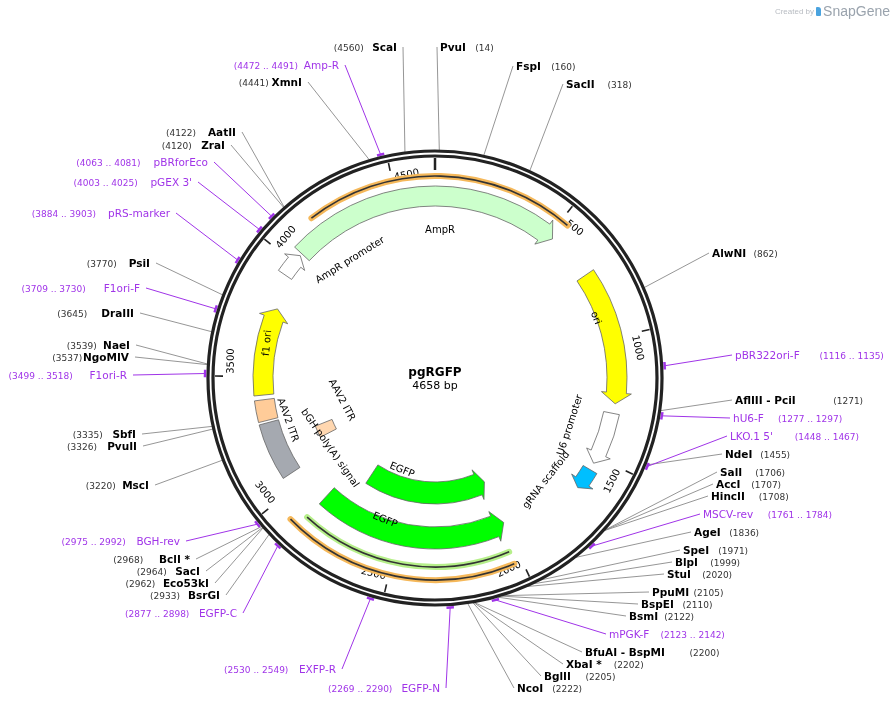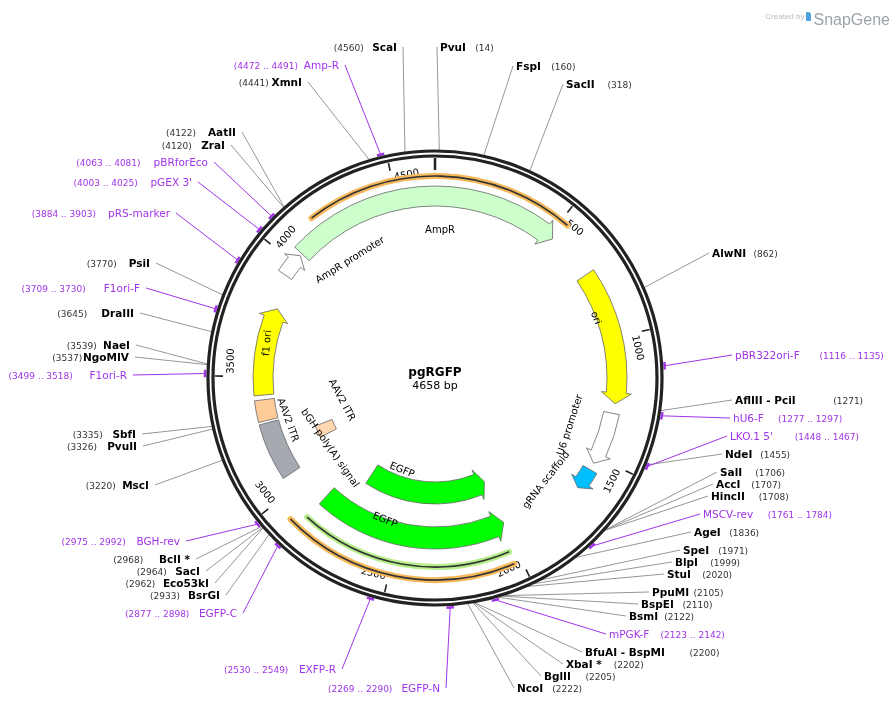--- a/index.html
+++ b/index.html
@@ -1,19 +1,19 @@
 <!DOCTYPE html>
 <html><head>
 <meta charset="utf-8">
 <style>
   html,body{margin:0;padding:0;background:#ffffff;}
   body{width:896px;height:708px;position:relative;overflow:hidden;font-family:"DejaVu Sans","Liberation Sans",sans-serif;}
   #map{position:absolute;left:0;top:0;}
   .credit{position:absolute;right:6px;top:3px;font-size:8px;color:#b8bcc2;font-family:"Liberation Sans",sans-serif;display:flex;align-items:center;gap:2px;justify-content:space-between;}
-  .credit .brand{font-size:16px;color:#9aa3ad;margin-top:8px;}
+  .credit .brand{font-size:14px;color:#9aa3ad;}
   .credit .logo{display:inline-block;width:5px;height:9px;background:#4aa3df;border-radius:1px 3px 1px 1px;}
   .enz{font-weight:bold;fill:#000;font-size:10.5px;}
   .pos{fill:#333;font-size:9px;}
   .primer{fill:#a034e8;font-size:10.5px;}
   .ppos{fill:#a034e8;font-size:9px;}
   .feat{font-size:10px;fill:#000;}
   .tick{font-size:10px;fill:#000;}
 </style>
 </head>
 <body>

